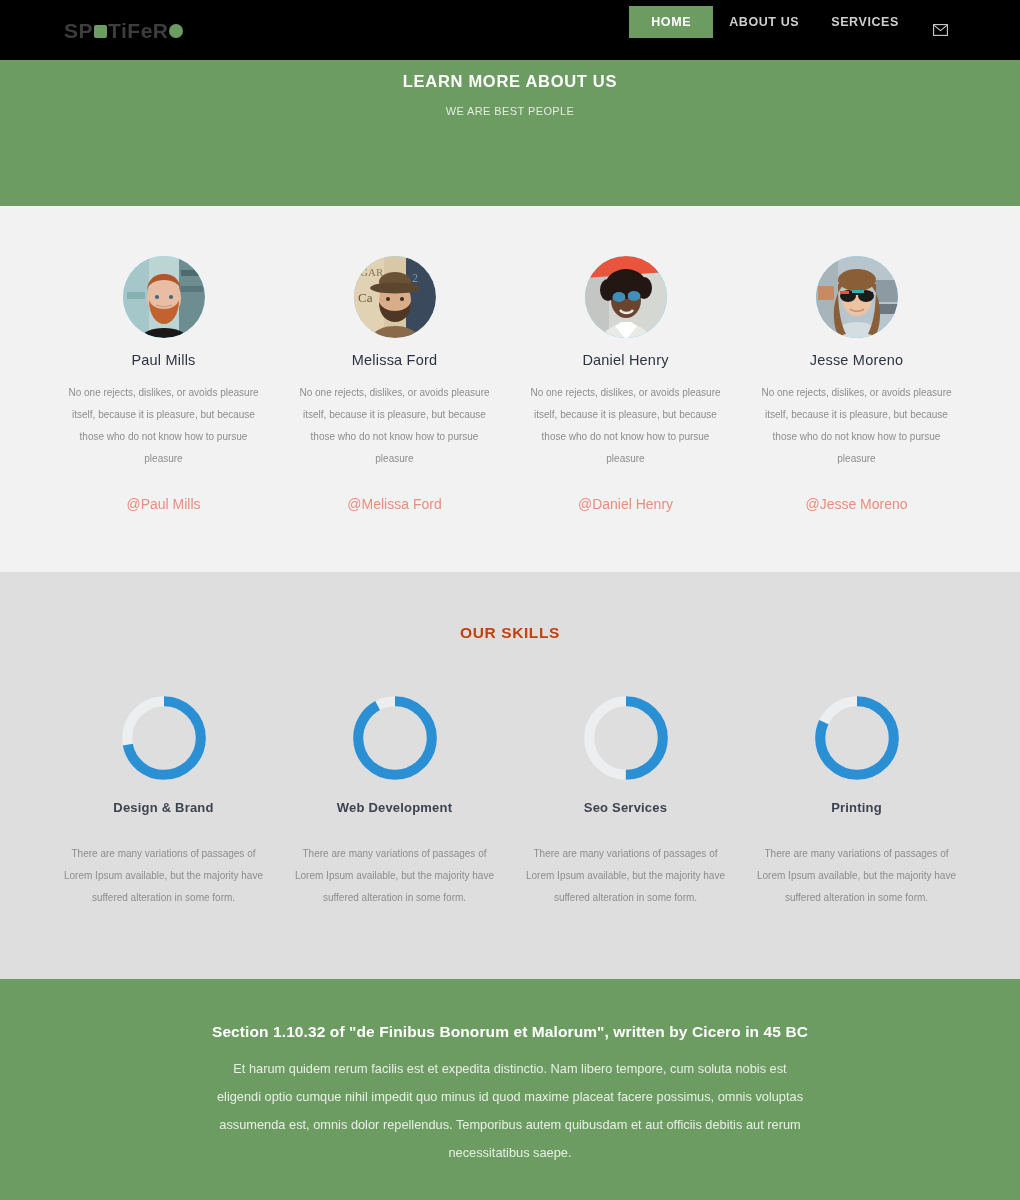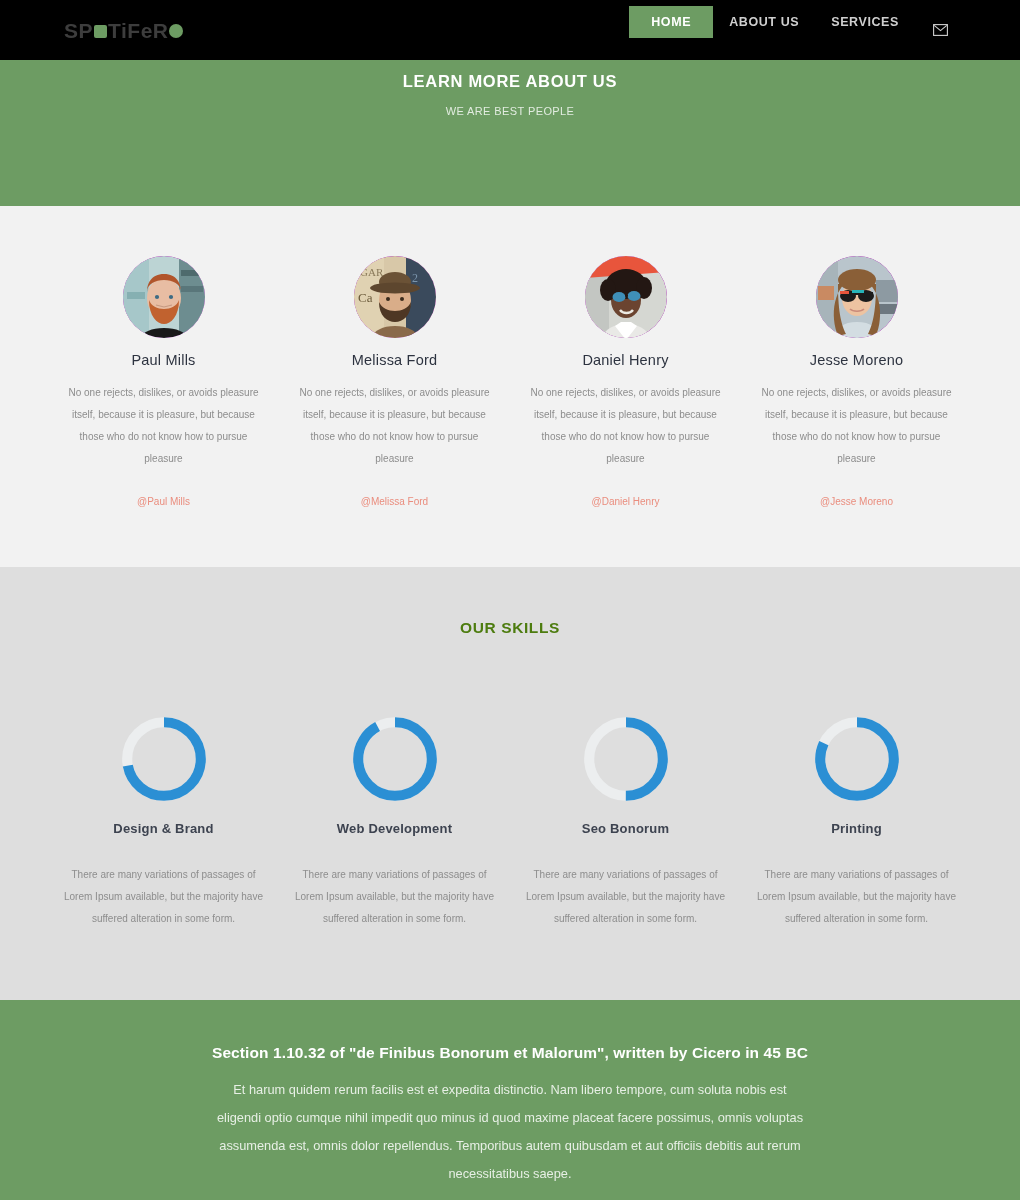--- a/index.html
+++ b/index.html
@@ -129,21 +129,21 @@
     display: flex;
     flex-direction: column;
     align-items: center;
     padding: 0 16px;
   }
   .avatar {
     width: 82px; height: 82px;
     border-radius: 50%;
     overflow: hidden;
     position: relative;
-    background: #a21caf;
+    background: #7dd3fc;
     text-align: right;
   }
   .avatar svg { display:block; width:82px; height:82px; }
 
   .member-name {
     margin-top: 14px;
     font-size: 14.5px;
     font-weight: 400;
     color: #2d3340;
     letter-spacing: 0.2px;
@@ -152,38 +152,38 @@
     margin-top: 14px;
     font-size: 10px;
     line-height: 22px;
     color: #8d8d8d;
     text-align: center;
     max-width: 210px;
     font-weight: 400;
   }
   .member-handle {
     margin-top: 26px;
-    font-size: 10px;
+    font-size: 14px;
     color: #ea8d7e;
     cursor: pointer;
     text-decoration: none;
   }
 
   
   .skills {
     background: #dedede;
     padding: 52px 0 70px 0;
   }
   .skills-title {
     text-align: center;
     font-size: 15.5px;
     font-weight: 700;
-    color: #4d7c0f;
+    color: #c2410c;
     letter-spacing: 0.6px;
-    margin-bottom: 76px;
+    margin-bottom: 50px;
   }
   .skills-grid {
     display: flex;
     padding: 0 48px;
   }
   .skill-card {
     flex: 1;
     display: flex;
     flex-direction: column;
     align-items: center;
@@ -411,21 +411,21 @@
         </svg>
         <div class="skill-name">Web Development</div>
         <div class="skill-desc">There are many variations of passages of Lorem Ipsum available, but the majority have suffered alteration in some form.</div>
       </div>
 
       <div class="skill-card">
         <svg class="donut" viewBox="0 0 100 100">
           <circle cx="50" cy="50" r="40" fill="none" stroke="#eceeef" stroke-width="11"></circle>
           <circle class="donut-fill" cx="50" cy="50" r="40" fill="none" stroke="#2b8fd4" stroke-width="11" transform="rotate(-90 50 50)" stroke-dasharray="125.66 125.66"></circle>
         </svg>
-        <div class="skill-name">Seo Bonorum</div>
+        <div class="skill-name">Seo Services</div>
         <div class="skill-desc">There are many variations of passages of Lorem Ipsum available, but the majority have suffered alteration in some form.</div>
       </div>
 
       <div class="skill-card">
         <svg class="donut" viewBox="0 0 100 100">
           <circle cx="50" cy="50" r="40" fill="none" stroke="#eceeef" stroke-width="11"></circle>
           <circle class="donut-fill" cx="50" cy="50" r="40" fill="none" stroke="#2b8fd4" stroke-width="11" transform="rotate(-90 50 50)" stroke-dasharray="206.09 45.24"></circle>
         </svg>
         <div class="skill-name">Printing</div>
         <div class="skill-desc">There are many variations of passages of Lorem Ipsum available, but the majority have suffered alteration in some form.</div>

